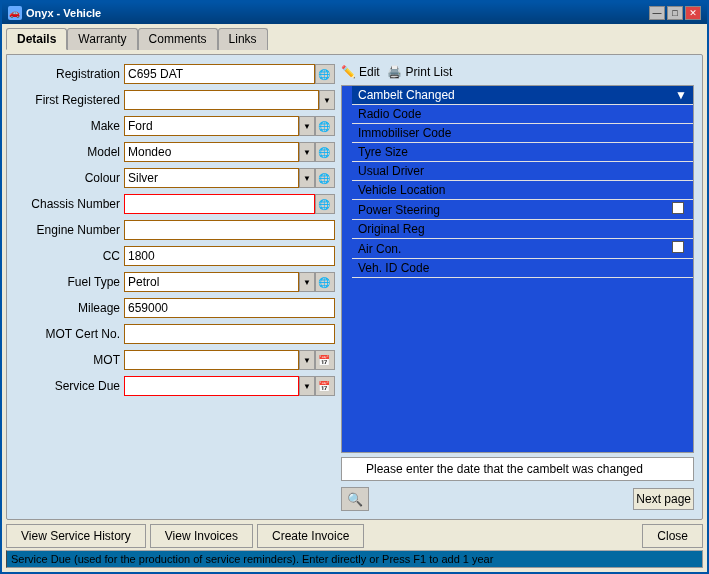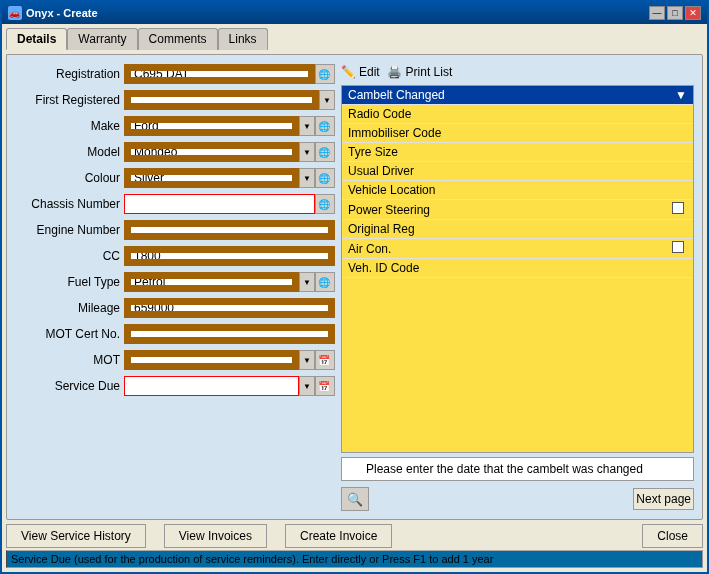--- a/index.html
+++ b/index.html
@@ -119,21 +119,21 @@
     }
     .form-label {
       width: 105px;
       text-align: right;
       flex-shrink: 0;
       font-size: 12px;
     }
     .form-input {
       flex: 1;
       height: 20px;
-      border: 7px solid #a16207;
+      border: 1px solid #a16207;
       background: white;
       padding: 1px 3px;
       font-size: 12px;
       font-family: inherit;
     }
     .form-input.red-border {
       border: 1px solid red;
     }
     .input-with-btn {
       display: flex;
@@ -188,23 +188,24 @@
       border: none;
       cursor: pointer;
       font-size: 12px;
       font-family: inherit;
     }
     .toolbar-icon {
       font-size: 12px;
     }
     .info-table-wrap {
       border: 1px solid #999;
-      background: #fde047;
+      background: #1d4ed8;
       flex: 1;
       overflow: hidden;
+      padding-left: 10px;
     }
     .info-table {
       width: 100%;
       border-collapse: collapse;
     }
     .info-table tr {
       border-bottom: 1px solid #e0e0e0;
     }
     .info-table tr.highlighted {
       background: #003d9e;
@@ -263,21 +264,21 @@
     }
     .bottom-bar {
       display: flex;
       align-items: center;
       justify-content: space-between;
       padding: 4px 0 0 0;
       flex-shrink: 0;
     }
     .bottom-btns {
       display: flex;
-      gap: 18px;
+      gap: 4px;
     }
     .bottom-btn {
       padding: 3px 14px;
       background: #ece9d8;
       border: 1px solid #999;
       cursor: pointer;
       font-size: 12px;
       font-family: inherit;
       height: 24px;
     }
@@ -299,21 +300,21 @@
     }
   </style>
 </head>
 <body>
 
 <div class="window">
 
   <div class="title-bar">
     <div class="title-bar-left">
       <div class="title-icon">🚗</div>
-      <span class="title-text">Onyx - Create</span>
+      <span class="title-text">Onyx - Vehicle</span>
     </div>
     <div class="title-controls">
       <div class="title-btn">—</div>
       <div class="title-btn">□</div>
       <div class="title-btn close-btn">✕</div>
     </div>
   </div>
 
   <div class="content">
 

